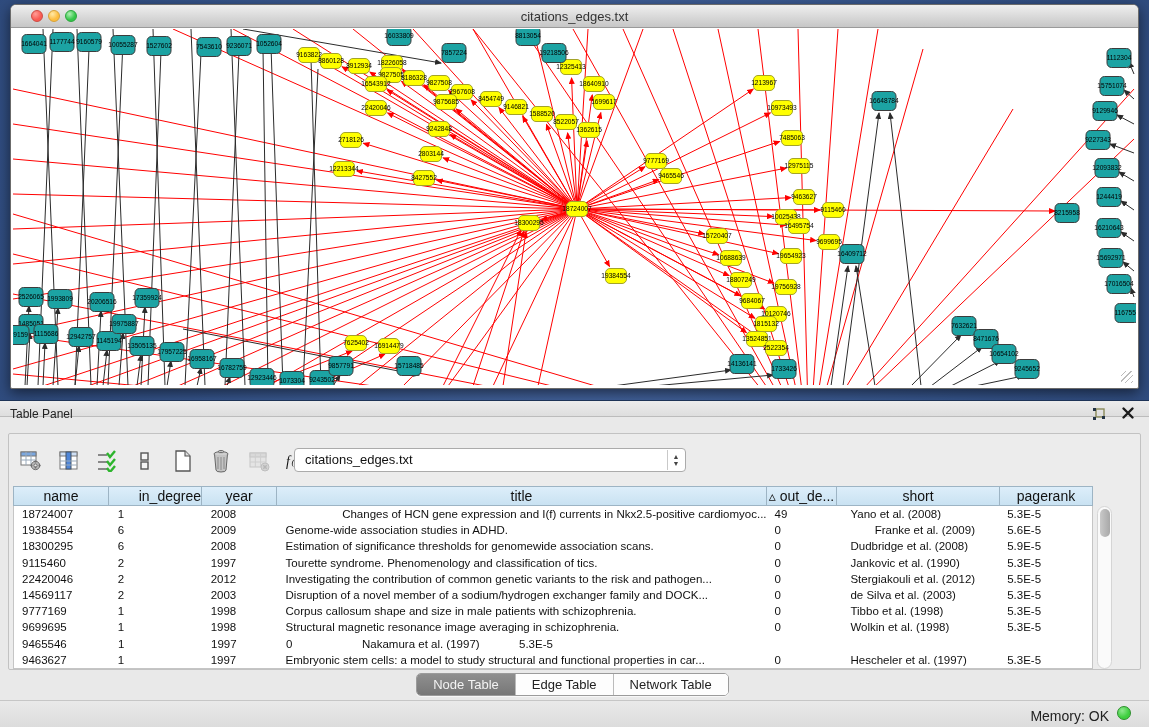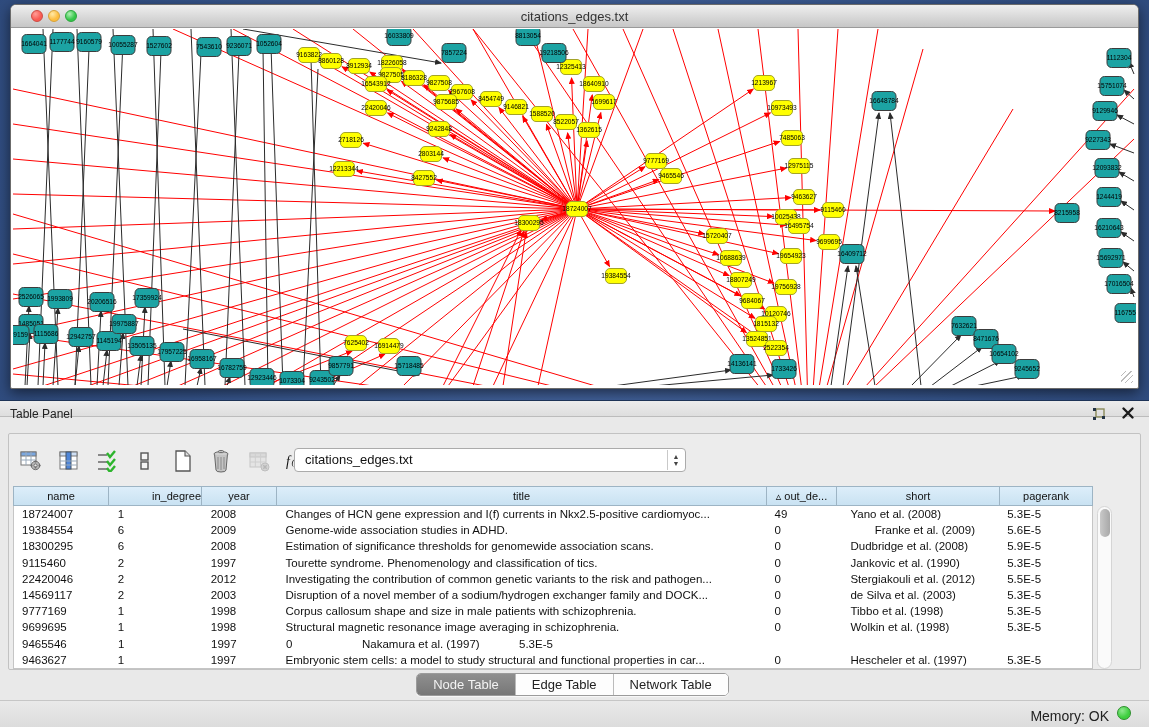--- a/index.html
+++ b/index.html
@@ -45,21 +45,21 @@
     background:#fff; border:1px solid #ababab; border-radius:4px;
     font-size:13px; color:#111; line-height:22px; padding-left:10px; cursor:pointer; }
   #combo .steppers { position:absolute; right:1px; top:1px; bottom:1px; width:17px;
     border-left:1px solid #c9c9c9; display:flex; flex-direction:column;
     align-items:center; justify-content:center; font-size:7px; color:#444; line-height:7px; }
 
   
   #grid { position:absolute; left:4px; top:52px; width:1080px; }
   .hrow { display:flex; height:20px; }
   .hcell { background: linear-gradient(#ddeefa,#c9e2f2); border:1px solid #9db4c4;
-    border-left:none; font-size:11px; color:#111; text-align:center; line-height:18px;
+    border-left:none; font-size:14px; color:#111; text-align:center; line-height:18px;
     overflow:hidden; white-space:nowrap; cursor:pointer; }
   .hcell:first-child { border-left:1px solid #9db4c4; }
   .brow { display:flex; height:16.2px; background:#fff; }
   .bcell { font-size:11.5px; color:#101010; line-height:16px; padding-left:8px;
     overflow:hidden; white-space:nowrap; }
   #grid-body { border:1px solid #c5c5c5; border-top:none; background:#fff; }
   #vscroll { position:absolute; left:1088px; top:72px; width:15px; height:163px;
     background:#fafafa; border:1px solid #d5d5d5; border-radius:8px; }
   #vthumb { position:absolute; left:1.5px; top:2px; width:10px; height:28px;
     background: linear-gradient(90deg,#c9c9c9,#a8a8a8); border-radius:6px; cursor:grab; }
@@ -759,21 +759,21 @@
             <div class="hcell" style="width: 490px;">title</div>
             <div class="hcell" style="width: 70px;">▵ out_de...</div>
             <div class="hcell" style="width: 163px;">short</div>
             <div class="hcell" style="width: 93px;">pagerank</div>
           </div>
         <div id="grid-body">
             <div class="brow">
               <div class="bcell" style="width: 96px;">18724007</div>
               <div class="bcell" style="width: 93px;">1</div>
               <div class="bcell" style="width: 75px;">2008</div>
-              <div class="bcell" style="width: 490px;">Changes of HCN gene expression and I(f) currents in Nkx2.5-positive cardiomyoc...</div>
+              <div class="bcell" style="width: 490px; text-align: right;">Changes of HCN gene expression and I(f) currents in Nkx2.5-positive cardiomyoc...</div>
               <div class="bcell" style="width: 70px;">49</div>
               <div class="bcell" style="width: 163px; padding-left: 14px;">Yano et al. (2008)</div>
               <div class="bcell" style="width: 93px;">5.3E-5</div>
             </div>
             <div class="brow">
               <div class="bcell" style="width: 96px;">19384554</div>
               <div class="bcell" style="width: 93px;">6</div>
               <div class="bcell" style="width: 75px;">2009</div>
               <div class="bcell" style="width: 490px;">Genome-wide association studies in ADHD.</div>
               <div class="bcell" style="width: 70px;">0</div>

